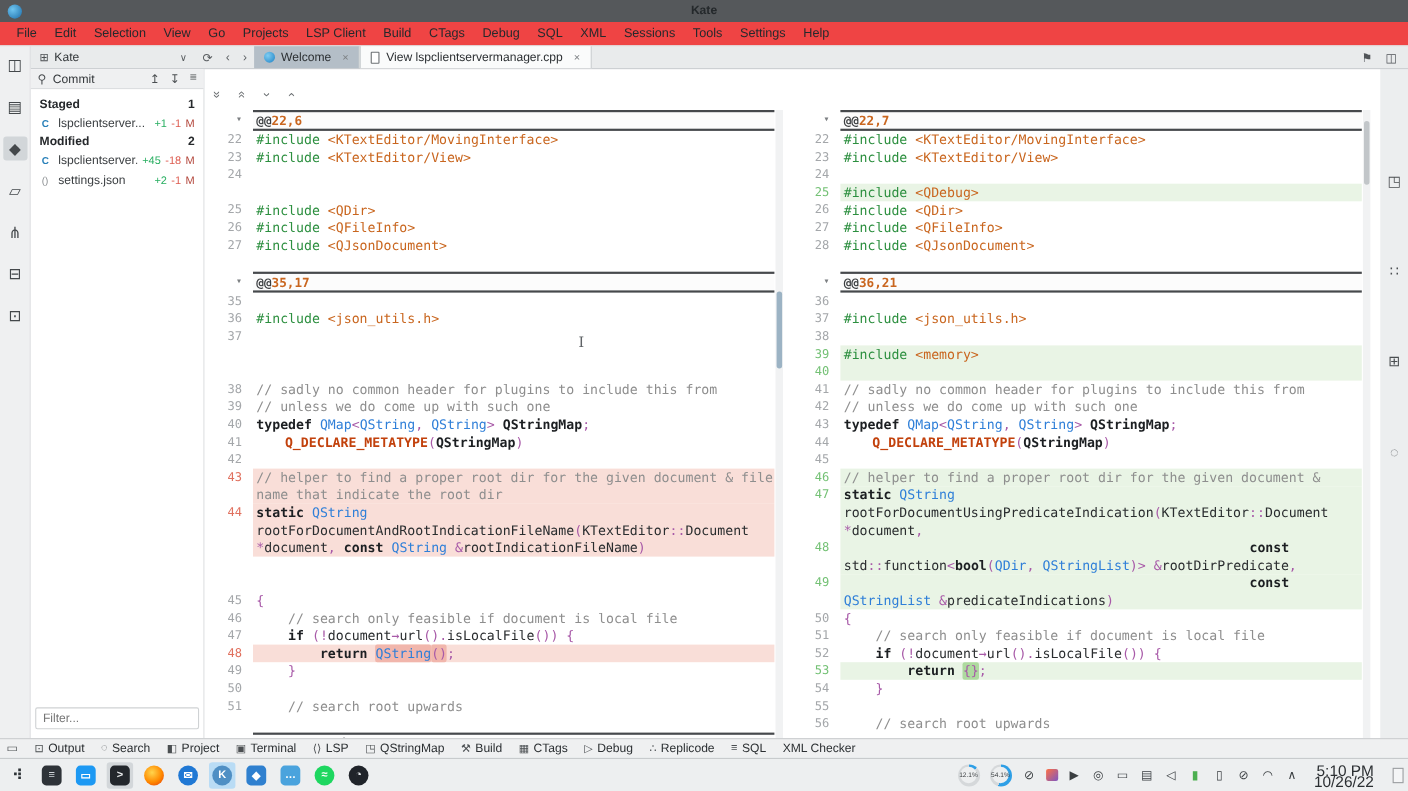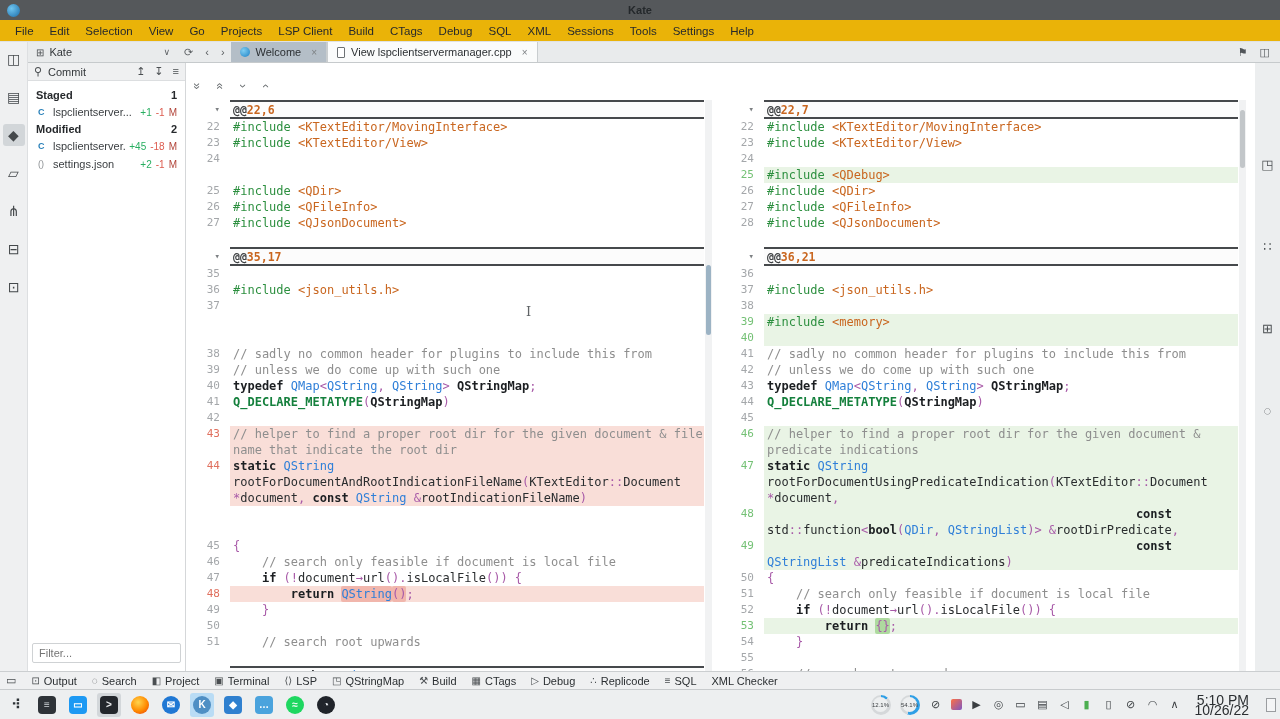--- a/index.html
+++ b/index.html
@@ -11,21 +11,21 @@
               background:#55585b; display:flex; align-items:center; }
   .titlebar .app-ico { width:13px; height:13px; border-radius:50%; margin-left:7px;
               background:radial-gradient(circle at 35% 35%, #6fc5f0, #1b6ca8); }
   .titlebar .title { position:absolute; left:0; right:0; text-align:center;
               font-size:11px; color:#24282b; font-weight:bold; }
   .win-controls { position:absolute; right:8px; top:0; height:20px; display:flex;
               gap:14px; align-items:center; color:#2c3033; font-size:11px; }
   .win-controls span { cursor:default; }
 
   .menubar { position:absolute; left:0; top:20px; width:1280px; height:22px;
-             background:#eab308; border-bottom:1px solid #e0e2e3;
+             background:#ef4444; border-bottom:1px solid #e0e2e3;
              display:flex; align-items:center; padding-left:8px; gap:2px; }
   .menubar .mi { font-size:11.5px; color:#26292c; padding:3px 7px; border-radius:2px; }
 
   .tabrow { position:absolute; left:28px; top:42px; width:1252px; height:21px;
             background:#e9ebec; border-bottom:1px solid #c6cacc;
             display:flex; align-items:stretch; }
   .doc-switch { display:flex; align-items:center; gap:5px; padding:0 8px; width:150px;
             font-size:11px; color:#33373a; }
   .doc-switch .grid { font-size:10px; color:#4a4e51; }
   .doc-switch .caret { margin-left:auto; font-size:9px; color:#5a5e61; }
@@ -98,21 +98,21 @@
   .row.hunk .code { border-top:2px solid #46494c; border-bottom:2px solid #46494c;
                     background:#fcfcfc; display:flex; align-items:center;
                     font-size:11.5px; height:19px; }
   .row.hunk .ln { color:#7d8083; font-size:9px; line-height:19px; }
 
   .sg.pp  { color:#2c8f3f; }
   .sg.inc { color:#c9661f; }
   .sg.cm  { color:#8e8e8e; }
   .sg.kw  { color:#1c1f22; font-weight:bold; }
   .sg.ty  { color:#2f7fd8; }
-  .sg.tyb { color:#15803d; font-weight:bold; }
+  .sg.tyb { color:#c2410c; font-weight:bold;margin-left:26px; }
   .sg.pu  { color:#a85aa8; }
   .sg.pl  { color:#2a2d2f;text-align:center; }
   .sg.hh  { color:#3c3f41; font-weight:bold; }
   .sg.hn  { color:#c9661f; font-weight:bold; }
   .sg.emd { background:#f1b6ac; border-radius:2px; }
   .sg.ema { background:#aeda9f; border-radius:2px; }
   .sg.ra  { margin-left:auto; margin-right:66px; }
 
   .mouse-ibeam { position:absolute; left:526px; top:304px; color:#5f6366;
                  font-family:"DejaVu Serif", serif; font-size:13px; }
@@ -571,21 +571,20 @@
         <div class="row">
           <span class="ln">45</span>
           <span class="code">
             <div class="cl"></div>
           </span>
         </div>
         <div class="row add">
           <span class="ln">46</span>
           <span class="code">
             <div class="cl"><span class="sg cm">// helper to find a proper root dir for the given document &amp;</span></div>
-            <div class="cl"><span class="sg cm">predicate indications</span></div>
           </span>
         </div>
         <div class="row add">
           <span class="ln">47</span>
           <span class="code">
             <div class="cl"><span class="sg kw">static </span><span class="sg ty">QString</span></div>
             <div class="cl"><span class="sg pl">rootForDocumentUsingPredicateIndication</span><span class="sg pu">(</span><span class="sg pl">KTextEditor</span><span class="sg pu">::</span><span class="sg pl">Document</span></div>
             <div class="cl"><span class="sg pu">*</span><span class="sg pl">document</span><span class="sg pu">,</span></div>
           </span>
         </div>

